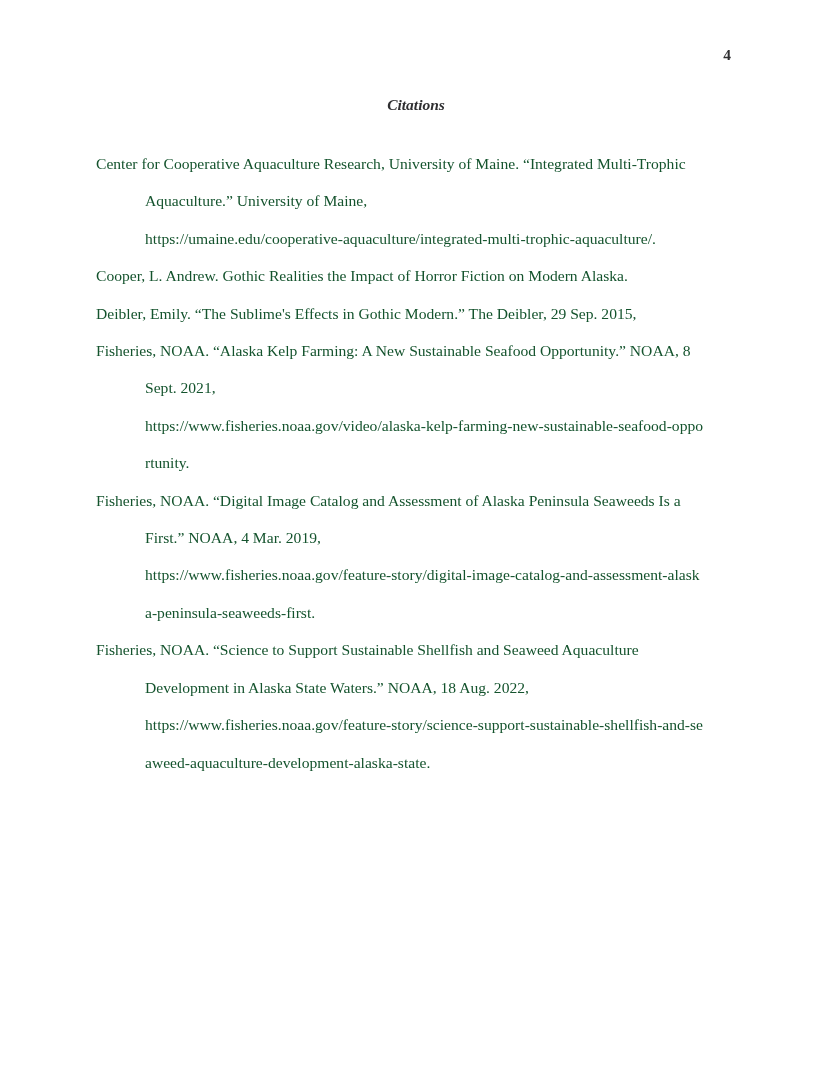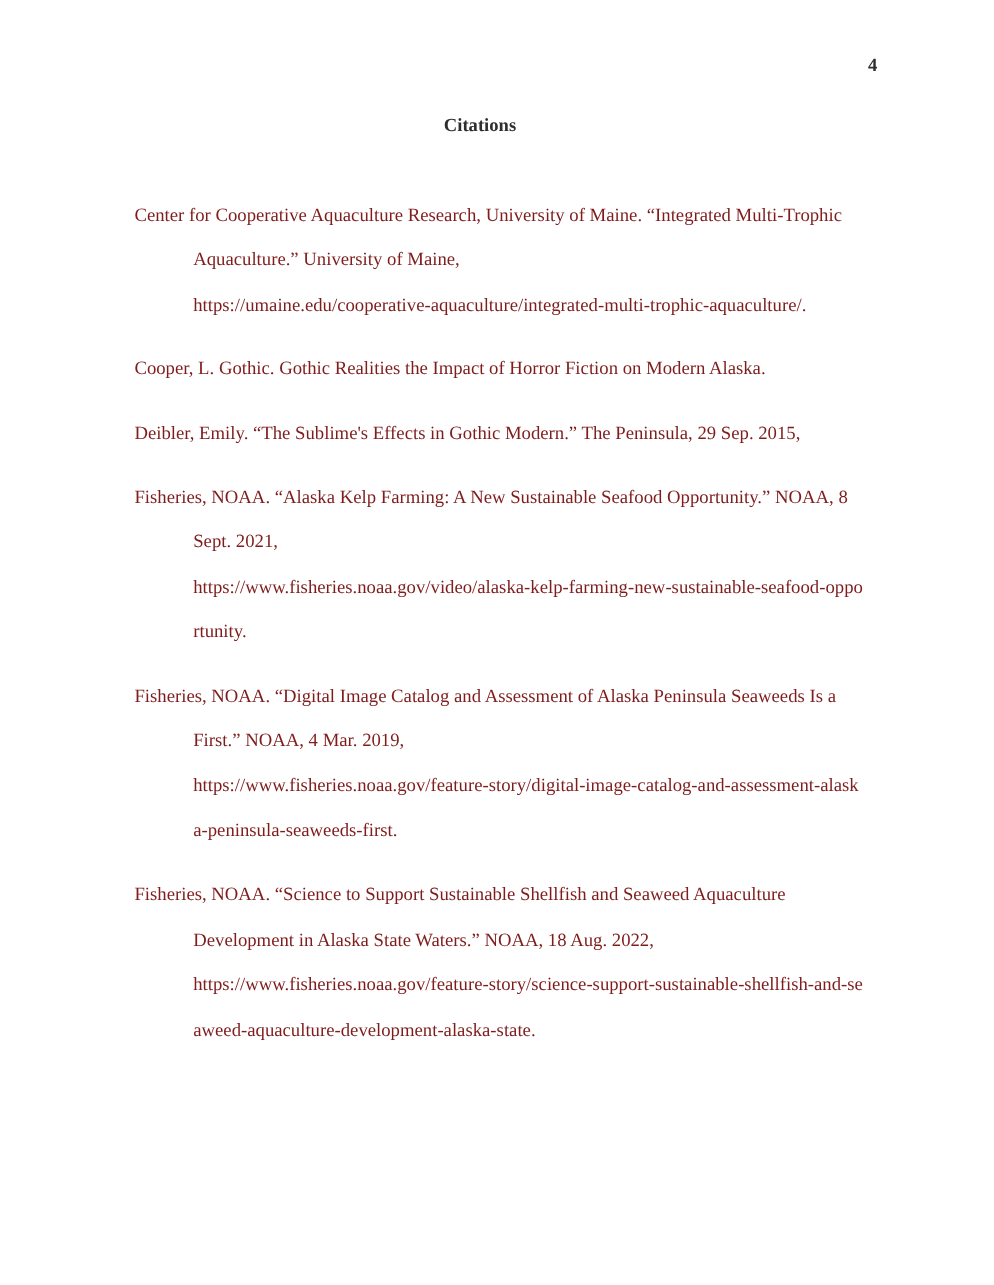--- a/index.html
+++ b/index.html
@@ -28,43 +28,44 @@
     font-weight: bold;
     color: #2f2f31;
     line-height: 1;
     letter-spacing: 0;
   }
 
   
   .doc-heading {
     position: absolute;
     top: 97px;
-    left: 84px;
+    left: 100px;
     width: 632px;
     text-align: center;
     font-size: 15.5px;
     font-weight: bold;
     color: #2f2f31;
     line-height: 1;
+    font-style: italic;
   }
 
   
   .citation-list {
     position: absolute;
     top: 145px;
     left: 96px;
     width: 634px;
   }
 
   
   .citation-entry {
     font-size: 15.6px;
     line-height: 37.4px;
-    color: #7f1d1d;
-    margin: 16px;
+    color: #14532d;
+    margin: 0;
     padding: 0;
     white-space: pre-wrap;
     word-break: normal;
   }
   
   .cline {
     display: block;
     white-space: pre;
   }
   .cline.indent {
@@ -77,20 +78,20 @@
 <body>
 
 <div class="page">
 
   <div class="page-number">4</div>
 
   <div class="doc-heading">Citations</div>
 
   <div class="citation-list">
       <p class="citation-entry"><span class="cline"><span>Center for Cooperative Aquaculture Research, University of Maine. “Integrated Multi-Trophic</span></span><span class="cline indent"><span>Aquaculture.” </span><span class="ital">University of Maine</span><span>,</span></span><span class="cline indent"><span>https://umaine.edu/cooperative-aquaculture/integrated-multi-trophic-aquaculture/.</span></span></p>
-      <p class="citation-entry"><span class="cline"><span>Cooper, L. Gothic. </span><span class="ital">Gothic Realities the Impact of Horror Fiction on Modern Alaska</span><span>.</span></span></p>
-      <p class="citation-entry"><span class="cline"><span>Deibler, Emily. “The Sublime's Effects in Gothic Modern.” </span><span class="ital">The Peninsula</span><span>, 29 Sep. 2015,</span></span></p>
+      <p class="citation-entry"><span class="cline"><span>Cooper, L. Andrew. </span><span class="ital">Gothic Realities the Impact of Horror Fiction on Modern Alaska</span><span>.</span></span></p>
+      <p class="citation-entry"><span class="cline"><span>Deibler, Emily. “The Sublime's Effects in Gothic Modern.” </span><span class="ital">The Deibler</span><span>, 29 Sep. 2015,</span></span></p>
       <p class="citation-entry"><span class="cline"><span>Fisheries, NOAA. “Alaska Kelp Farming: A New Sustainable Seafood Opportunity.” </span><span class="ital">NOAA</span><span>, 8</span></span><span class="cline indent"><span>Sept. 2021,</span></span><span class="cline indent"><span>https://www.fisheries.noaa.gov/video/alaska-kelp-farming-new-sustainable-seafood-oppo</span></span><span class="cline indent"><span>rtunity.</span></span></p>
       <p class="citation-entry"><span class="cline"><span>Fisheries, NOAA. “Digital Image Catalog and Assessment of Alaska Peninsula Seaweeds Is a</span></span><span class="cline indent"><span>First.” </span><span class="ital">NOAA</span><span>, 4 Mar. 2019,</span></span><span class="cline indent"><span>https://www.fisheries.noaa.gov/feature-story/digital-image-catalog-and-assessment-alask</span></span><span class="cline indent"><span>a-peninsula-seaweeds-first.</span></span></p>
       <p class="citation-entry"><span class="cline"><span>Fisheries, NOAA. “Science to Support Sustainable Shellfish and Seaweed Aquaculture</span></span><span class="cline indent"><span>Development in Alaska State Waters.” </span><span class="ital">NOAA</span><span>, 18 Aug. 2022,</span></span><span class="cline indent"><span>https://www.fisheries.noaa.gov/feature-story/science-support-sustainable-shellfish-and-se</span></span><span class="cline indent"><span>aweed-aquaculture-development-alaska-state.</span></span></p>
     </div>
 
 </div>
 
 </body></html>

